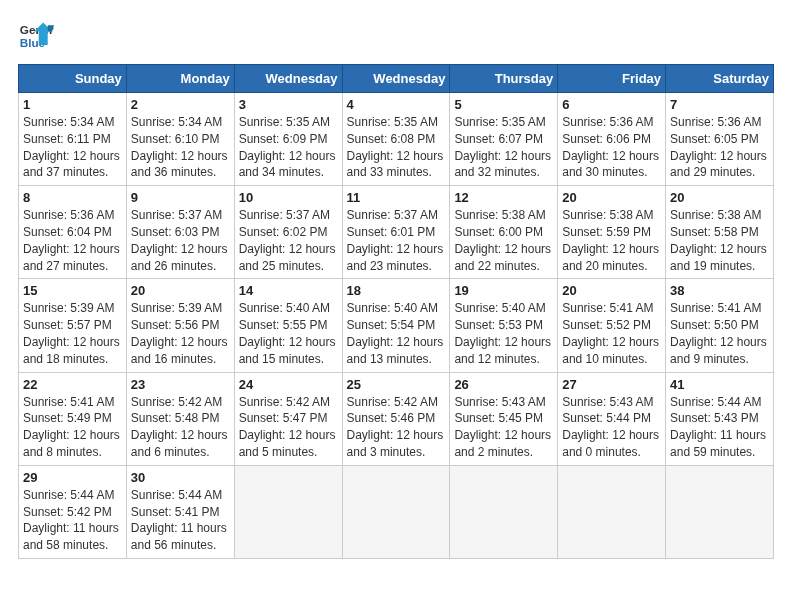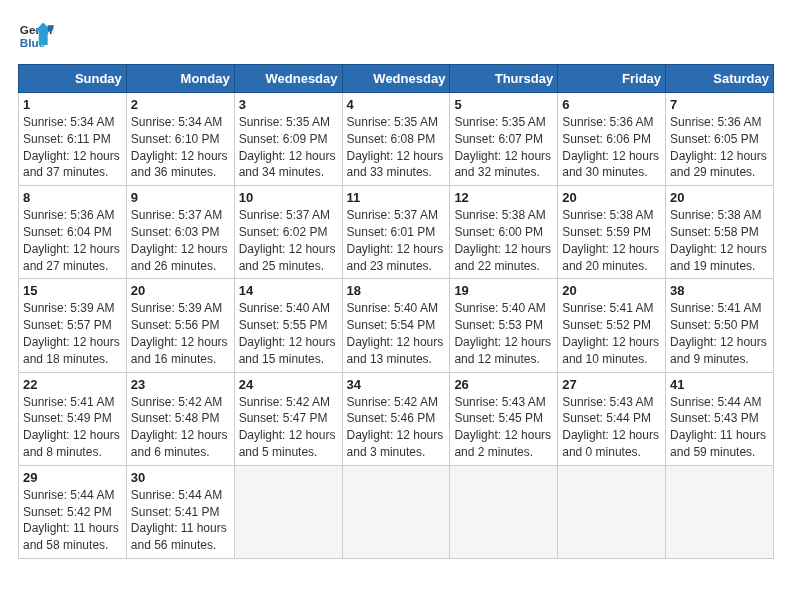--- a/index.html
+++ b/index.html
@@ -283,21 +283,21 @@
 and 6 minutes.</div>
           </td>
           <td>
             <span class="day-num">24</span>
             <div class="day-info" style="white-space: pre-line;">Sunrise: 5:42 AM
 Sunset: 5:47 PM
 Daylight: 12 hours
 and 5 minutes.</div>
           </td>
           <td>
-            <span class="day-num">34</span>
+            <span class="day-num">25</span>
             <div class="day-info" style="white-space: pre-line;">Sunrise: 5:42 AM
 Sunset: 5:46 PM
 Daylight: 12 hours
 and 3 minutes.</div>
           </td>
           <td>
             <span class="day-num">26</span>
             <div class="day-info" style="white-space: pre-line;">Sunrise: 5:43 AM
 Sunset: 5:45 PM
 Daylight: 12 hours

